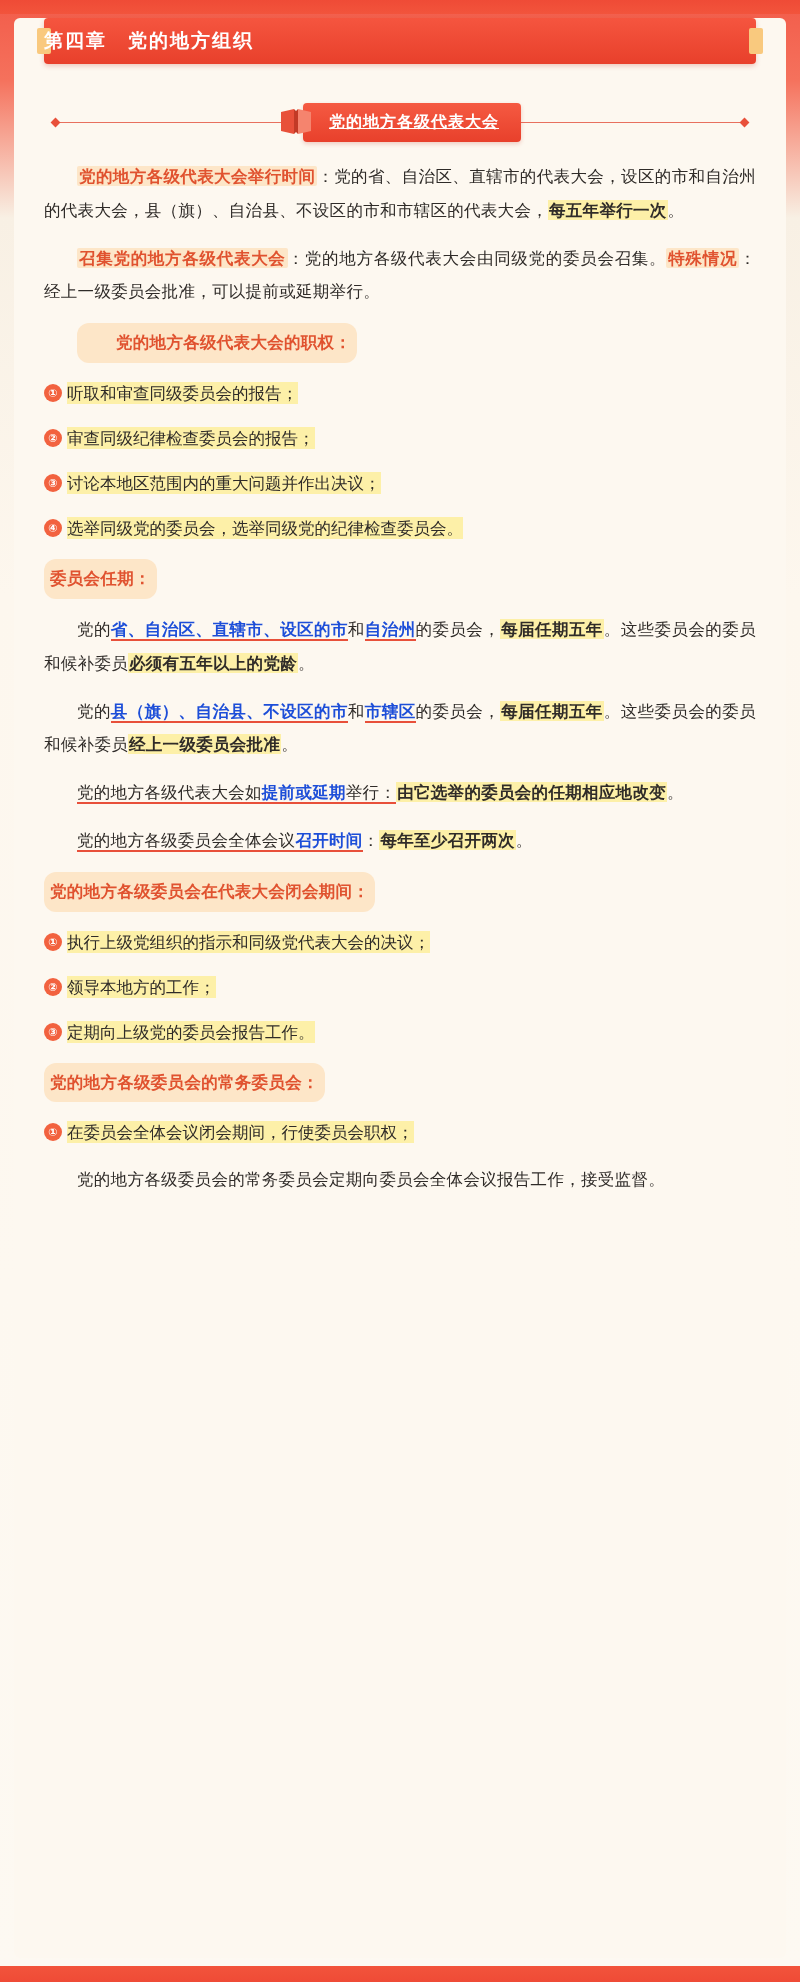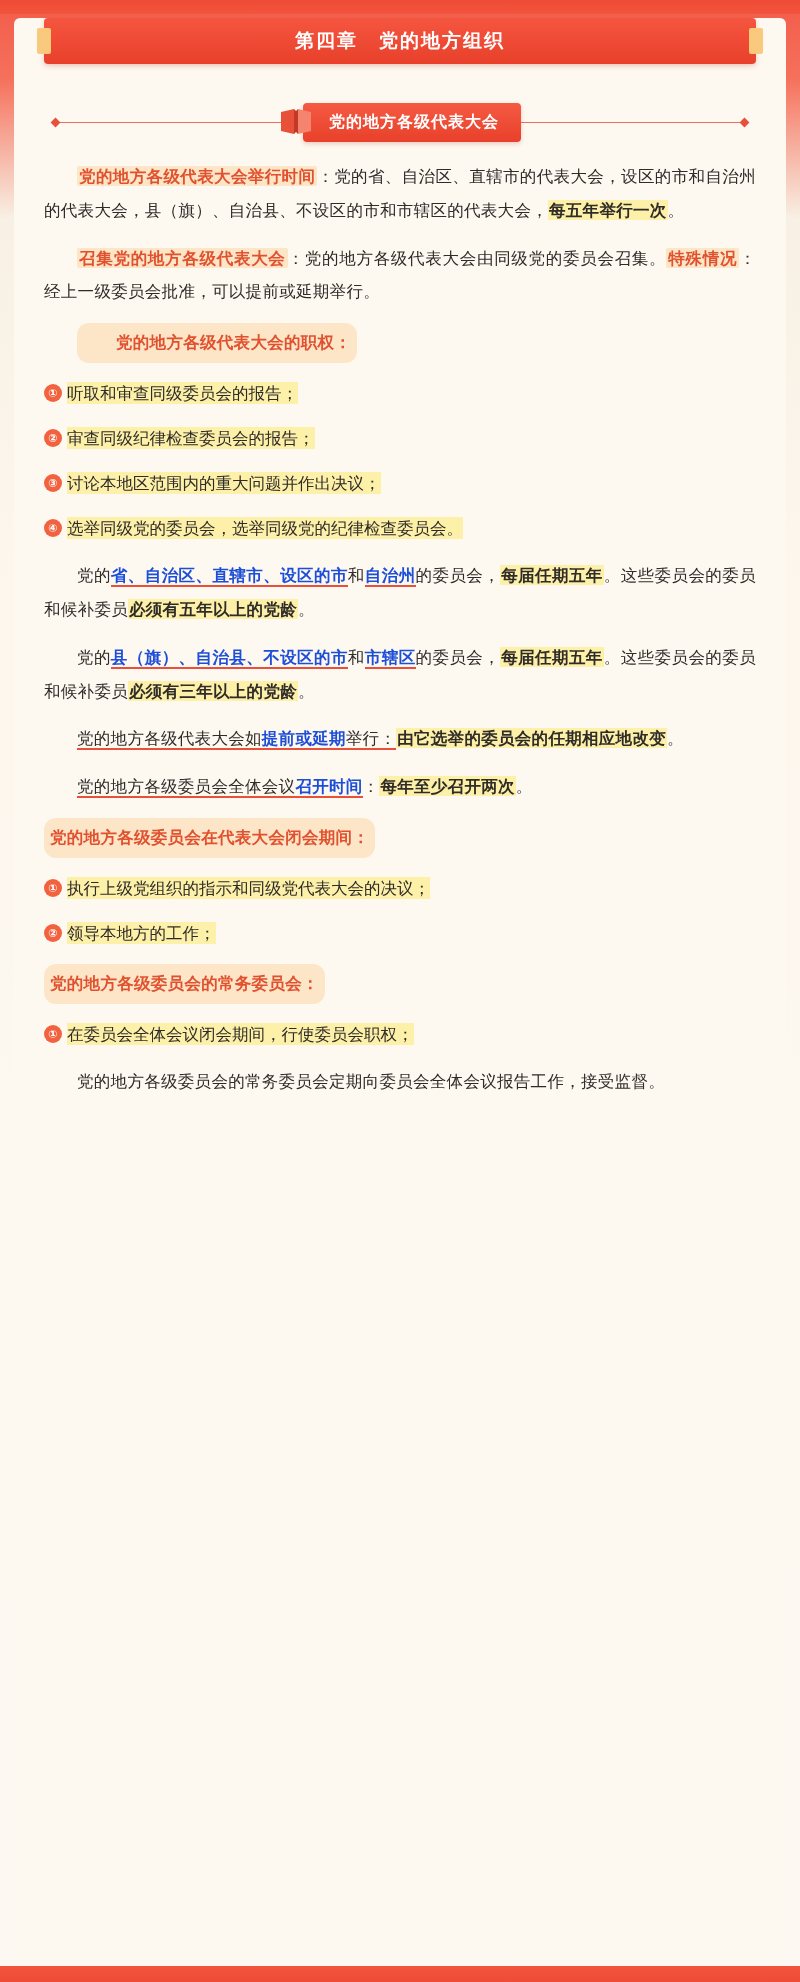--- a/index.html
+++ b/index.html
@@ -37,21 +37,20 @@
   }
   
   .chapter-banner {
     position: relative;
     margin: 18px 30px 0 30px;
     height: 46px;
     background: linear-gradient(180deg, #f5553f 0%, #e8402b 100%);
     border-radius: 4px 4px 4px 4px;
     display: flex;
     align-items: center;
-    justify-content: center;
     box-shadow: 0 2px 5px rgba(190,50,30,0.25);
   }
   .chapter-banner::before,
   .chapter-banner::after {
     content: "";
     position: absolute;
     top: 10px;
     width: 14px;
     height: 26px;
     background: #f9c97e;
@@ -106,20 +105,21 @@
     position: relative;
     z-index: 2;
     background: linear-gradient(180deg, #f55a42 0%, #e8402b 100%);
     color: #fff;
     font-size: 16px;
     font-weight: bold;
     letter-spacing: 1px;
     padding: 9px 22px 9px 26px;
     border-radius: 4px;
     box-shadow: 0 2px 4px rgba(190,50,30,0.22);
+    text-decoration: underline;
   }
   
   .body {
     padding: 0 30px;
   }
   p.para {
     margin: 14px 0;
     font-size: 16.5px;
     line-height: 2.05;
     color: #2f2b28;
@@ -232,46 +232,52 @@
       <div class="item">
         <span class="num">③</span><span class="txt">讨论本地区范围内的重大问题并作出决议；</span>
       </div>
       <div class="item">
         <span class="num">④</span><span class="txt">选举同级党的委员会，选举同级党的纪律检查委员会。</span>
       </div>
     </div>
 
 
     <div class="body">
+      <p class="para">
+        <span class="lead">委员会任期：</span>
+      </p>
 
       <p class="para indent">
         <span>党的</span><span class="red-b underline-red">省、自治区、直辖市、设区的市</span><span>和</span><span class="red-b underline-red">自治州</span><span>的委员会，</span><span class="hl-yellow-b">每届任期五年</span><span>。这些委员会的委员和候补委员</span><span class="hl-yellow-b">必须有五年以上的党龄</span><span>。</span>
       </p>
 
       <p class="para indent">
-        <span>党的</span><span class="red-b underline-red">县（旗）、自治县、不设区的市</span><span>和</span><span class="red-b underline-red">市辖区</span><span>的委员会，</span><span class="hl-yellow-b">每届任期五年</span><span>。这些委员会的委员和候补委员</span><span class="hl-yellow-b">必须有三年以上的党龄</span><span>。</span>
+        <span>党的</span><span class="red-b underline-red">县（旗）、自治县、不设区的市</span><span>和</span><span class="red-b underline-red">市辖区</span><span>的委员会，</span><span class="hl-yellow-b">每届任期五年</span><span>。这些委员会的委员和候补委员</span><span class="hl-yellow-b">经上一级委员会批准</span><span>。</span>
       </p>
 
       <p class="para indent">
         <span class="underline-red">党的地方各级代表大会如</span><span class="red-b underline-red">提前或延期</span><span class="underline-red">举行：</span><span class="hl-yellow-b">由它选举的委员会的任期相应地改变</span><span>。</span>
       </p>
 
       <p class="para indent">
         <span class="underline-red">党的地方各级委员会全体会议</span><span class="red-b underline-red">召开时间</span><span>：</span><span class="hl-yellow-b">每年至少召开两次</span><span>。</span>
       </p>
 
       <p class="para">
         <span class="lead">党的地方各级委员会在代表大会闭会期间：</span>
       </p>
 
       <div class="item">
         <span class="num">①</span><span class="txt">执行上级党组织的指示和同级党代表大会的决议；</span>
       </div>
       <div class="item">
         <span class="num">②</span><span class="txt">领导本地方的工作；</span>
+      </div>
+      <div class="item">
+        <span class="num">③</span><span class="txt">定期向上级党的委员会报告工作。</span>
       </div>
 
       <p class="para">
         <span class="lead">党的地方各级委员会的常务委员会：</span>
       </p>
 
       <div class="item">
         <span class="num">①</span><span class="txt">在委员会全体会议闭会期间，行使委员会职权；</span>
       </div>
 

